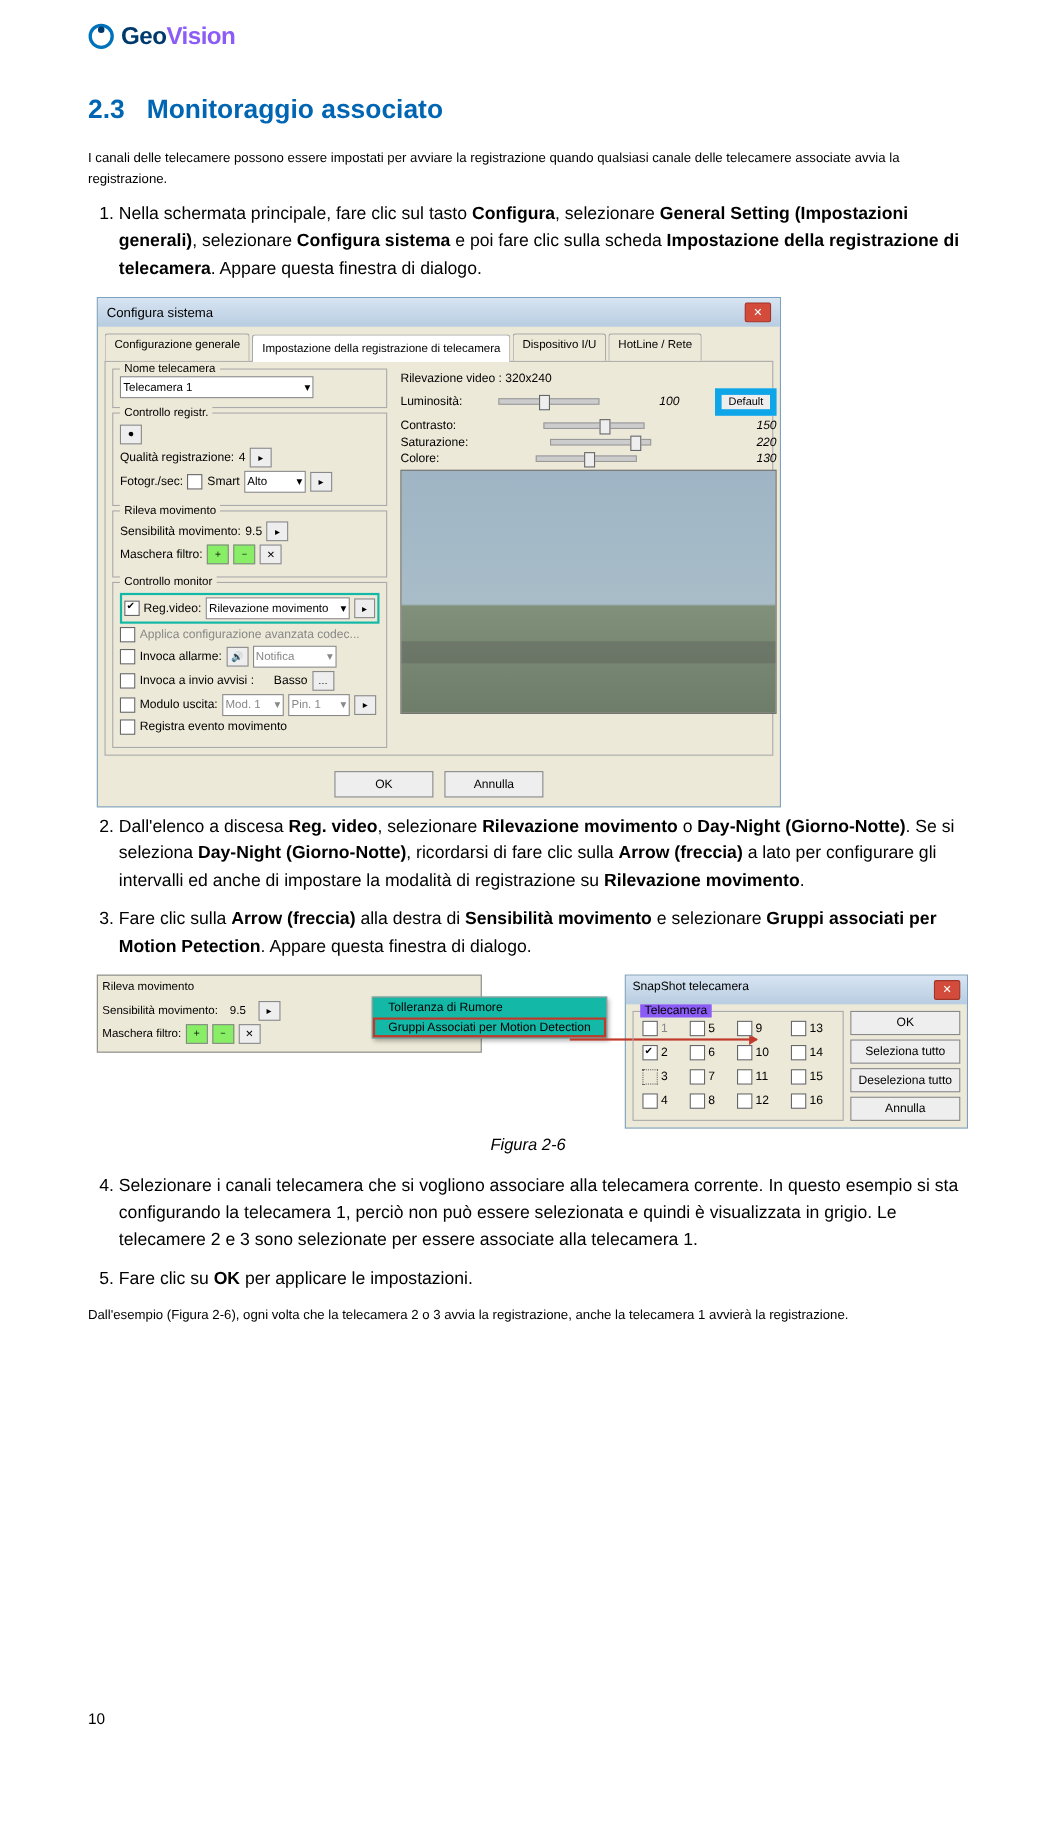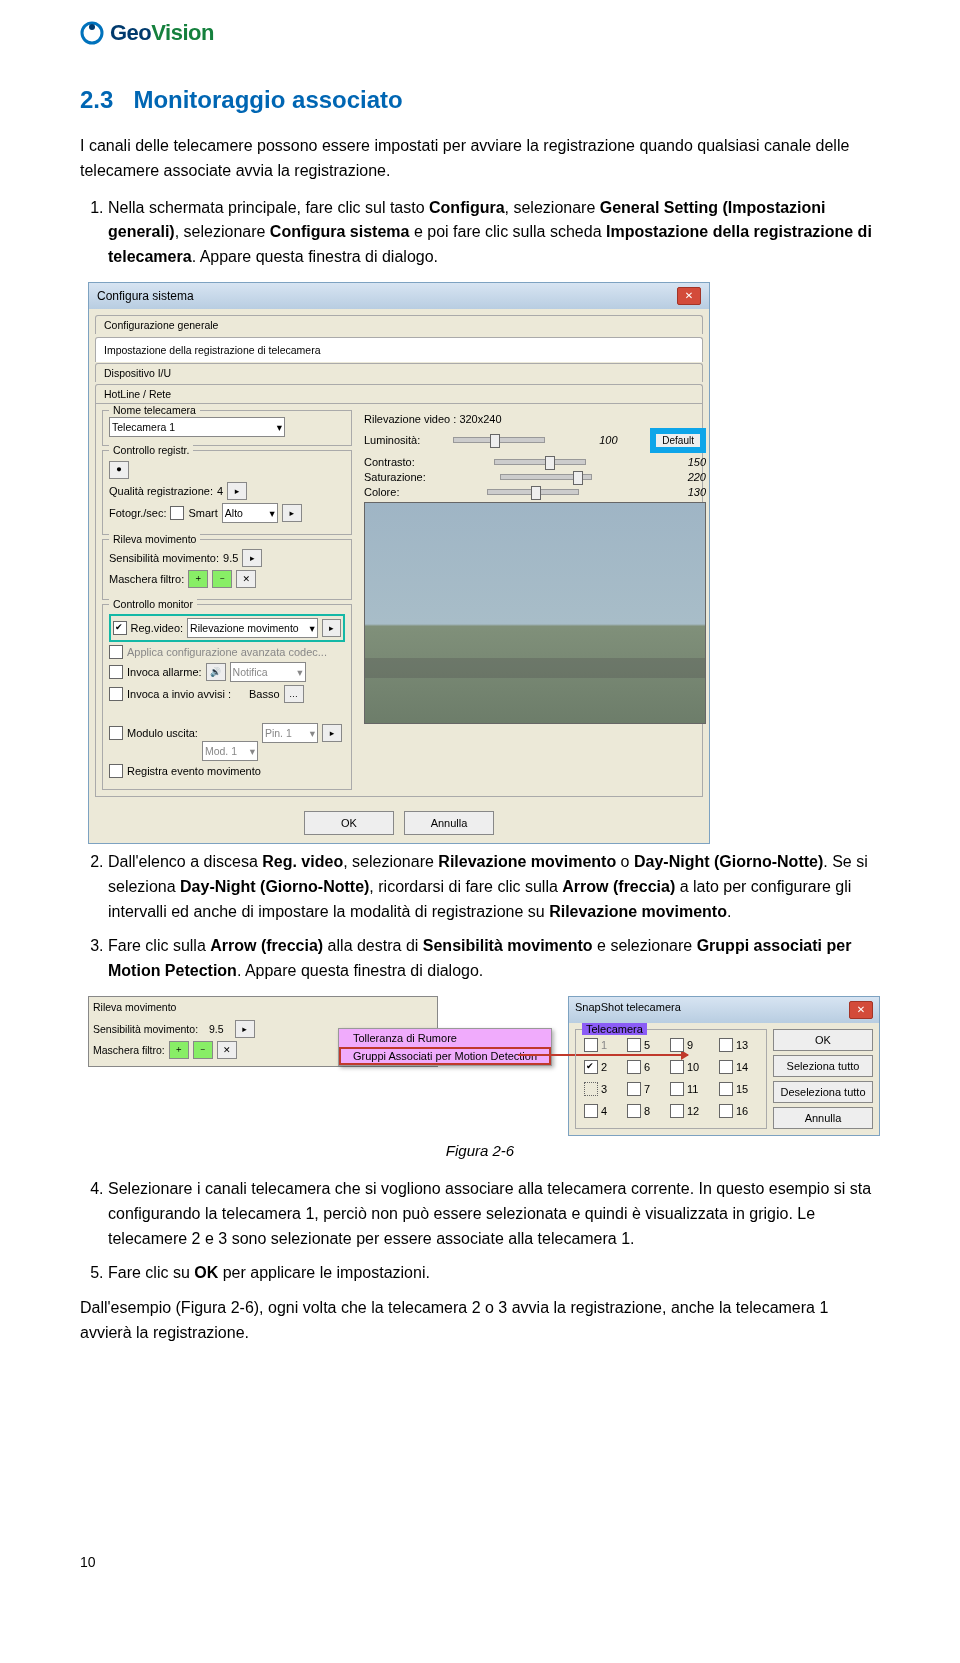--- a/index.html
+++ b/index.html
@@ -26,30 +26,30 @@
     width: 24px;
     height: 24px;
   }
   .logo-text {
     font-size: 22px;
     font-weight: bold;
     color: #003a6d;
     letter-spacing: -0.5px;
   }
   .logo-text .vision {
-    color: #15803d;
+    color: #8b5cf6;
   }
   h2.section-title {
     color: #0066b3;
     font-size: 24px;
     font-weight: bold;
     margin: 10px 0 20px 0;
   }
   p.body {
-    font-size: 16px;
+    font-size: 12px;
     line-height: 1.55;
     margin: 0 0 12px 0;
   }
   ol.steps {
     font-size: 16px;
     line-height: 1.55;
     padding-left: 28px;
     margin: 0;
   }
   ol.steps > li {
@@ -85,21 +85,20 @@
   .win .titlebar .close {
     width: 22px; height: 16px; background: #d34b3a; color: #fff;
     display: flex; align-items: center; justify-content: center;
     border: 1px solid #a23427; border-radius: 2px; font-size: 10px;
   }
   .win .tabs {
     display: flex;
     padding: 6px 6px 0 6px;
     gap: 2px;
     font-size: 10.5px;
-    flex-direction: column;
   }
   .win .tabs .tab {
     padding: 3px 8px;
     background: #ece9d8;
     border: 1px solid #aaa;
     border-bottom: none;
     border-radius: 3px 3px 0 0;
   }
   .win .tabs .tab.sel {
     background: #fff;
@@ -157,22 +156,22 @@
   .btns { display:flex; justify-content:center; gap:10px; padding:8px;}
   .btns button { width:90px; height:24px; border:1px solid #888; background:#eee; font-size:11px;}
   .checkbox { width:12px; height:12px; border:1px solid #666; background:#fff; display:inline-block; }
   .checkbox.checked::after { content:"✔"; font-size:9px; position:relative; top:-2px; left:1px;}
   .grey { color:#888; }
 
   
   .fig6 { display:flex; gap:6px; align-items:flex-start; margin-left:8px; position:relative;}
   .panelA { width:340px; border:1px solid #888; background:#ece9d8; padding:4px; font-size:10.5px;}
   .ctxmenu {
-    position:absolute; left:250px; top:32px;
-    background:#f0abfc; border:1px solid #999; font-size:11px;
+    position:absolute; left:250px; top:20px;
+    background:#14b8a6; border:1px solid #999; font-size:11px;
     box-shadow:2px 2px 4px rgba(0,0,0,.3);
   }
   .ctxmenu .mi { padding:3px 14px; white-space:nowrap;}
   .ctxmenu .mi.hl { border:2px solid #c0392b; padding:1px 12px;}
   .arrowline {
     position:absolute; left:430px; top:58px; width:170px; height:2px; background:#c0392b;
   }
   .arrowline::after {
     content:""; position:absolute; right:-1px; top:-4px;
     border-left:8px solid #c0392b; border-top:5px solid transparent; border-bottom:5px solid transparent;
@@ -310,21 +309,21 @@
             </div>
             <div class="row">
               <span class="checkbox"></span>
               <span>Invoca a invio avvisi :</span>
               <span style="margin-left:14px">Basso</span>
               <span class="btnlet">…</span>
             </div>
             <div class="row">
               <span class="checkbox"></span>
               <span>Modulo uscita:</span>
-              <div class="sel grey" style="width:50px;margin-top:35px;">
+              <div class="sel grey" style="width:50px;">
                   <span>Mod. 1</span>
                   <span>▾</span>
                 </div>
               <div class="sel grey" style="width:50px;">
                   <span>Pin. 1</span>
                   <span>▾</span>
                 </div>
               <span class="btnlet">▸</span>
             </div>
             <div class="row">

